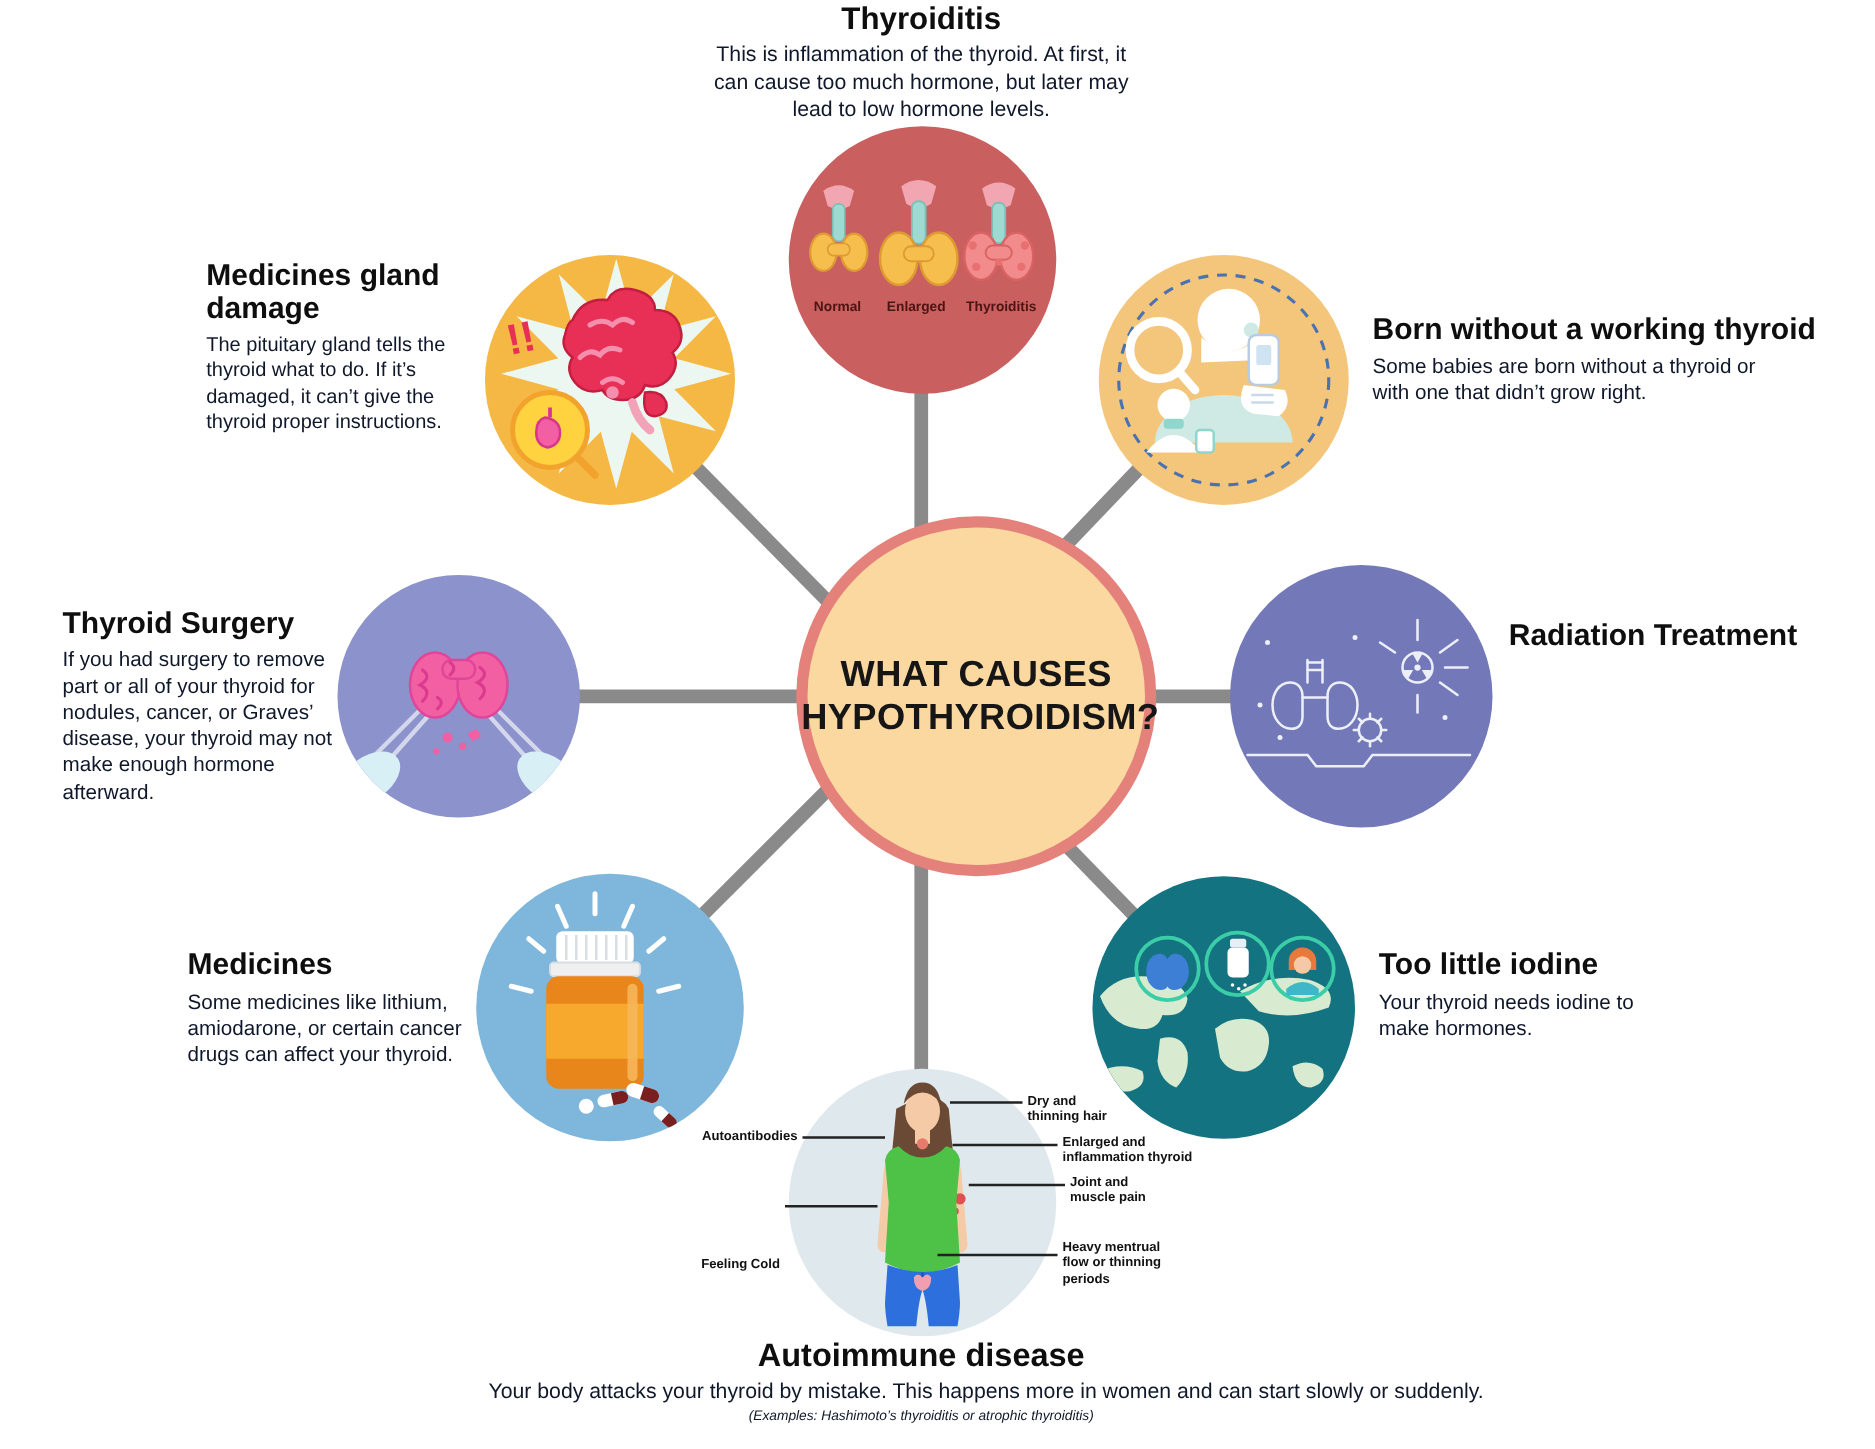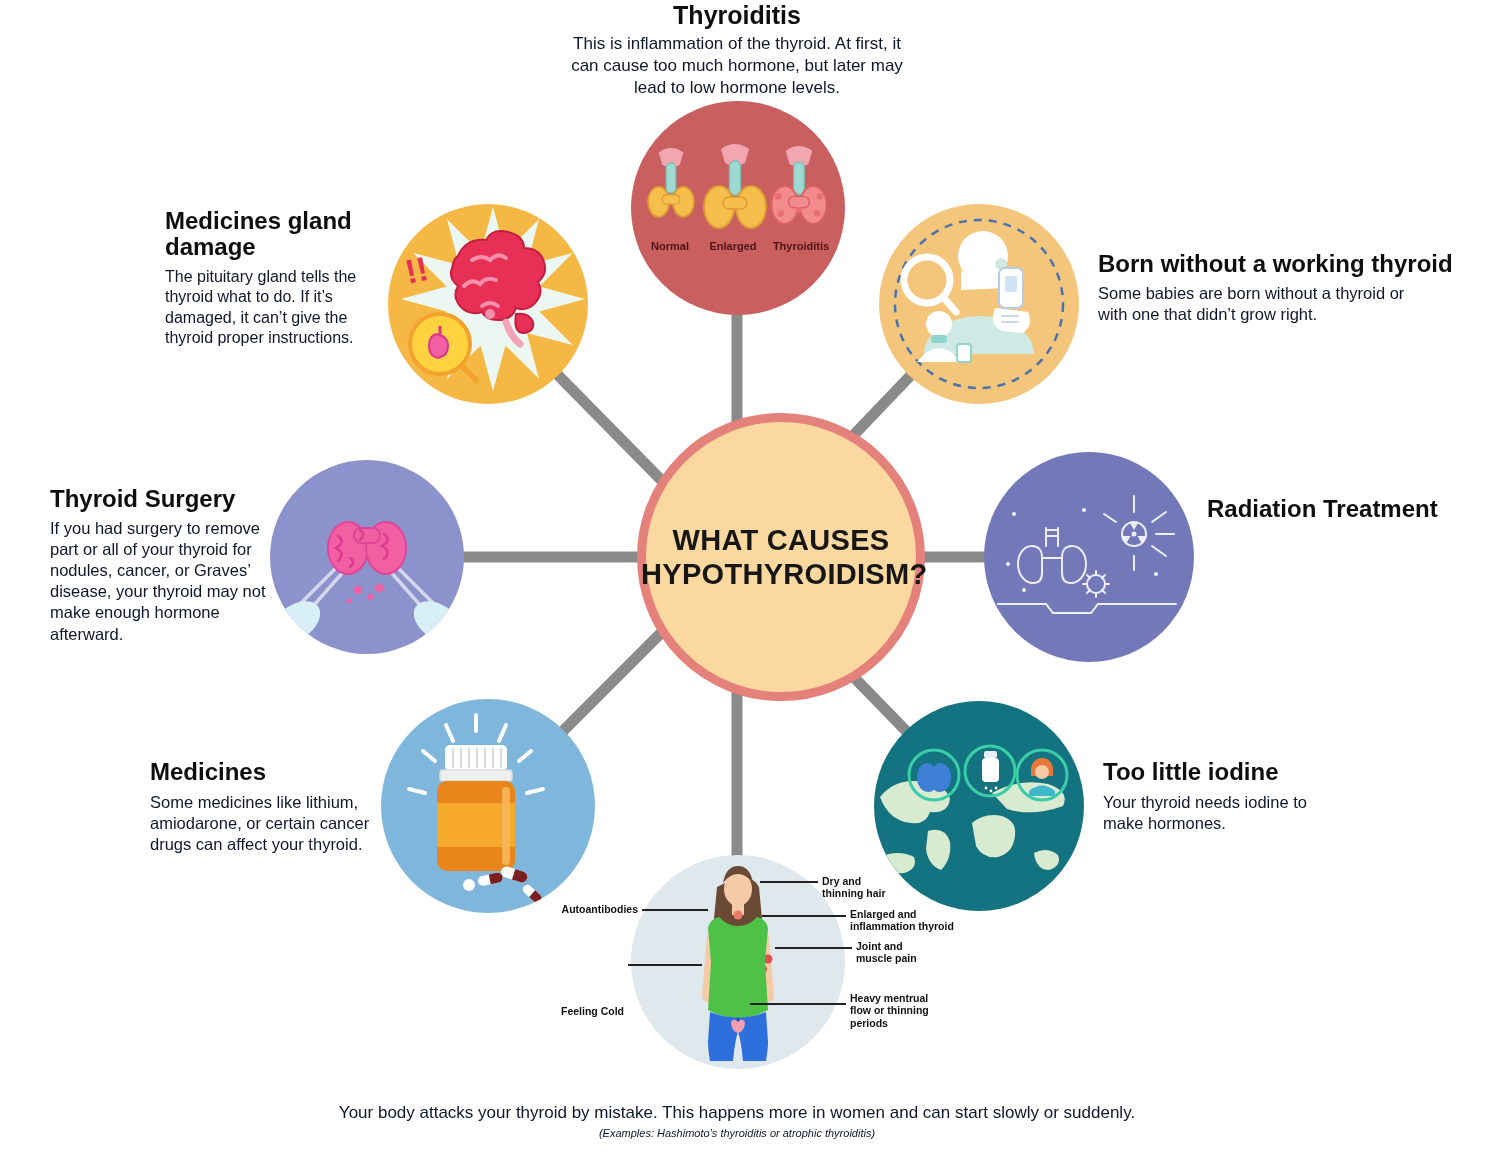--- a/index.html
+++ b/index.html
@@ -50,21 +50,21 @@
   .tb-surgery-title { left:50px; top:486px; width:260px; }
   .tb-surgery-desc  { left:50px; top:518px; width:222px; }
 
   .tb-iodine-title { left:1103px; top:759px; width:260px; }
   .tb-iodine-desc  { left:1103px; top:792px; width:212px; }
 
   .tb-medicines-title { left:150px; top:759px; width:260px; }
   .tb-medicines-desc  { left:150px; top:792px; width:236px; }
 
   .tb-autoimmune-title { left:437px; top:1070px; width:600px; text-align:center; font-size:26px; }
-  .tb-autoimmune-desc  { left:287px; top:1102px; width:900px; text-align:center; font-size:17px; }
+  .tb-autoimmune-desc  { left:287px; top:1102px; width:900px; text-align:right; font-size:17px; }
   .tb-autoimmune-ex    { left:287px; top:1126px; width:900px; text-align:center; font-size:11px; font-style:italic; }
 
   .state-label {
     position:absolute; z-index:3; font-size:11px; font-weight:bold;
     color:#4D1414; text-align:center;
   }
   .lbl-normal      { left:634px; top:240px; width:72px; }
   .lbl-enlarged    { left:697px; top:240px; width:72px; }
   .lbl-thyroiditis { left:765px; top:240px; width:72px; }
 
@@ -373,20 +373,21 @@
 
   <div class="tb tb-surgery-title node-title">Thyroid Surgery</div>
   <div class="tb tb-surgery-desc node-desc">If you had surgery to remove part or all of your thyroid for nodules, cancer, or Graves’ disease, your thyroid may not make enough hormone afterward.</div>
 
   <div class="tb tb-iodine-title node-title">Too little iodine</div>
   <div class="tb tb-iodine-desc node-desc">Your thyroid needs iodine to make hormones.</div>
 
   <div class="tb tb-medicines-title node-title">Medicines</div>
   <div class="tb tb-medicines-desc node-desc">Some medicines like lithium, amiodarone, or certain cancer drugs can affect your thyroid.</div>
 
+  <div class="tb tb-autoimmune-title node-title">Autoimmune disease</div>
   <div class="tb tb-autoimmune-desc node-desc">Your body attacks your thyroid by mistake. This happens more in women and can start slowly or suddenly.</div>
   <div class="tb tb-autoimmune-ex node-desc">(Examples: Hashimoto’s thyroiditis or atrophic thyroiditis)</div>
 
   <div class="state-label lbl-normal">Normal</div>
   <div class="state-label lbl-enlarged">Enlarged</div>
   <div class="state-label lbl-thyroiditis">Thyroiditis</div>
 
   <div class="body-label bl-hair">Dry and thinning hair</div>
   <div class="body-label bl-auto">Autoantibodies</div>
   <div class="body-label bl-thyroid">Enlarged and inflammation thyroid</div>

